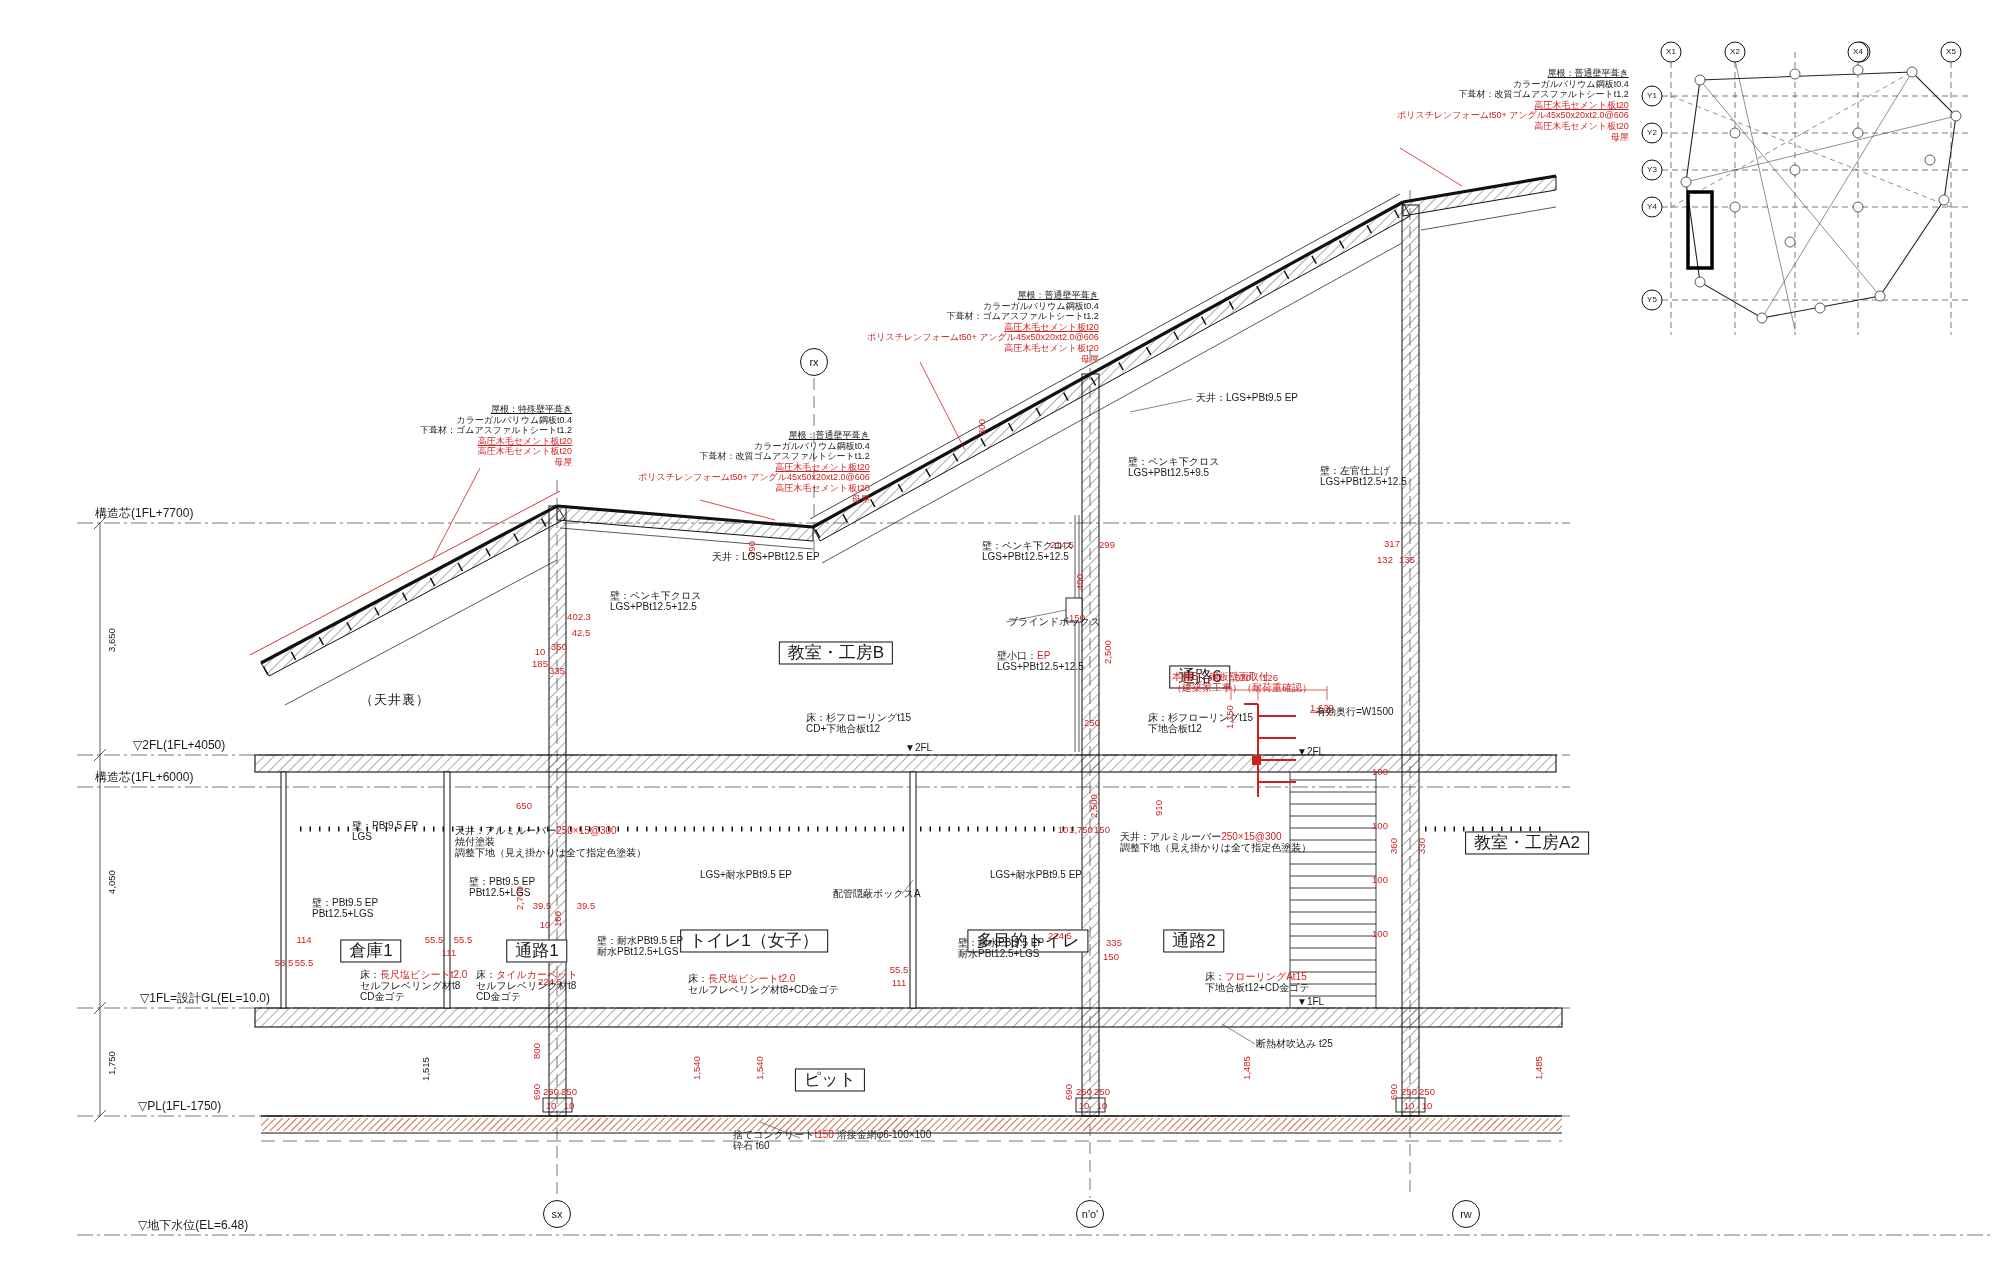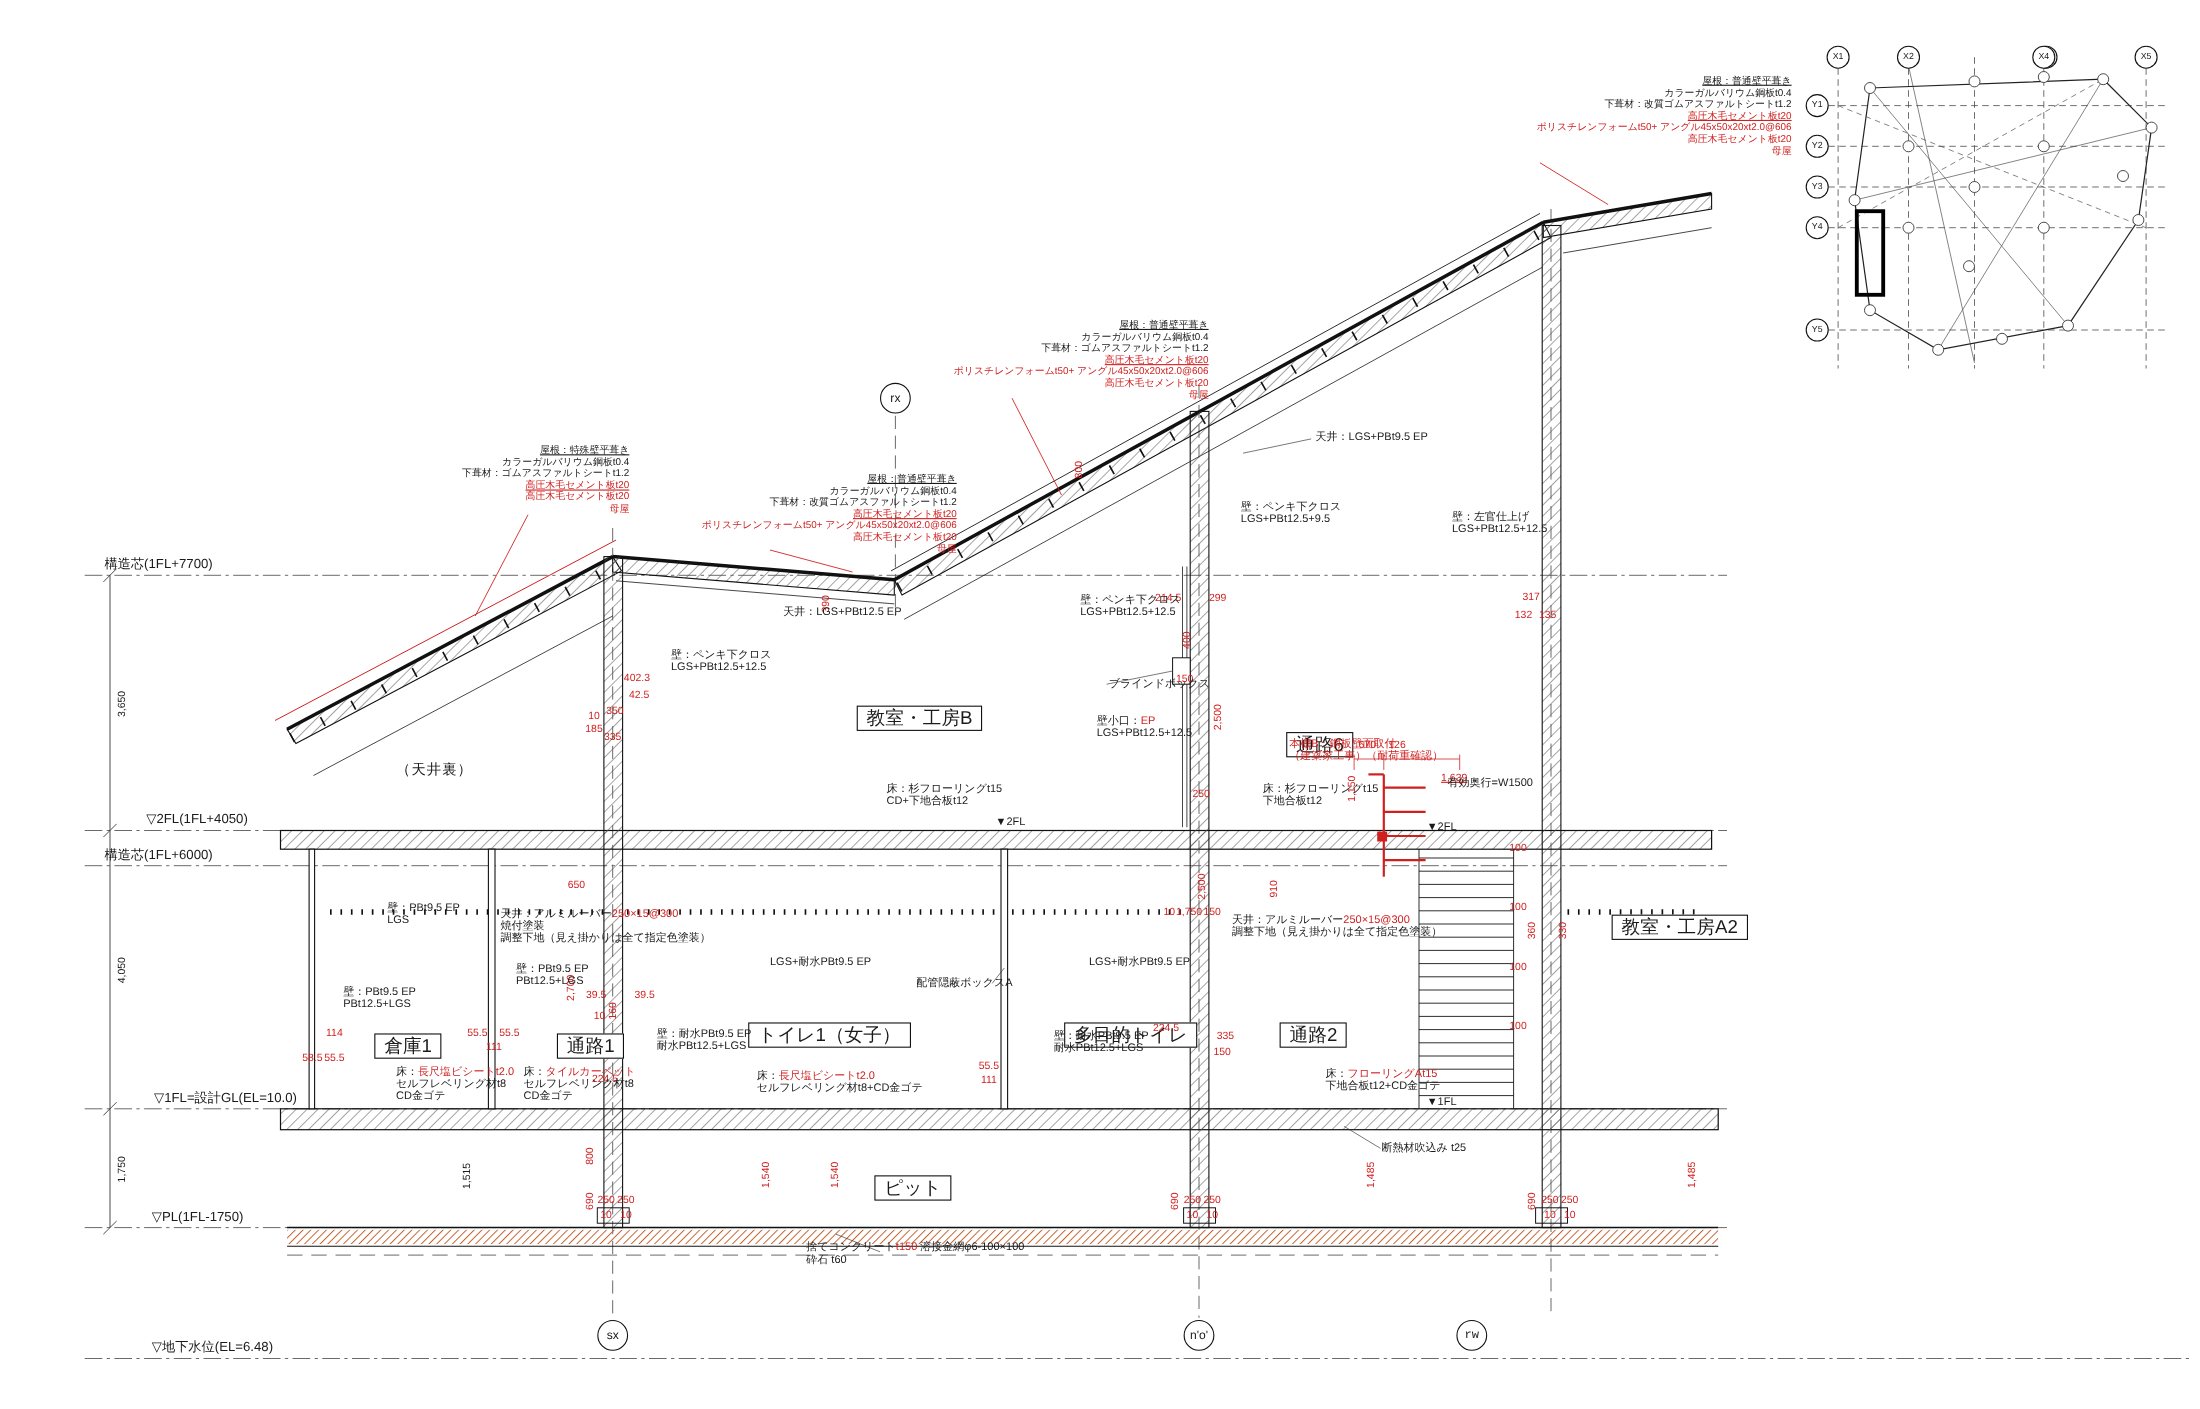--- a/index.html
+++ b/index.html
@@ -218,21 +218,21 @@
       <div class="lbl room" style="left: 1527px; top: 843px;">教室・工房A2</div>
       <div class="lbl room" style="left: 371px; top: 951px;">倉庫1</div>
       <div class="lbl room" style="left: 537px; top: 951px;">通路1</div>
       <div class="lbl room" style="left: 754px; top: 941px;">トイレ1（女子）</div>
       <div class="lbl room" style="left: 1014px; top: 941px; margin-left: 14px;">多目的トイレ</div>
       <div class="lbl room" style="left: 1194px; top: 941px;">通路2</div>
       <div class="lbl room" style="left: 830px; top: 1080px;">ピット</div>
       <div class="lbl bub" style="left: 814px; top: 362px;">rx</div>
       <div class="lbl bub" style="left: 557px; top: 1214px;">sx</div>
       <div class="lbl bub" style="left: 1090px; top: 1214px;">n'o'</div>
-      <div class="lbl bub" style="left: 1338px; top: 1214px; font-family: Liberation Mono, monospace;">rw</div>
+      <div class="lbl bub" style="left: 1466px; top: 1214px;">rw</div>
       <div class="lbl bub kbub" style="left: 1671px; top: 52px;">X1</div>
       <div class="lbl bub kbub" style="left: 1735px; top: 52px;">X2</div>
       <div class="lbl bub kbub" style="left: 1860px; top: 52px;">X3</div>
       <div class="lbl bub kbub" style="left: 1858px; top: 52px;">X4</div>
       <div class="lbl bub kbub" style="left: 1951px; top: 52px;">X5</div>
       <div class="lbl bub kbub" style="left: 1652px; top: 96px;">Y1</div>
       <div class="lbl bub kbub" style="left: 1652px; top: 133px;">Y2</div>
       <div class="lbl bub kbub" style="left: 1652px; top: 170px; text-align: center;">Y3</div>
       <div class="lbl bub kbub" style="left: 1652px; top: 207px;">Y4</div>
       <div class="lbl bub kbub" style="left: 1652px; top: 300px;">Y5</div>

